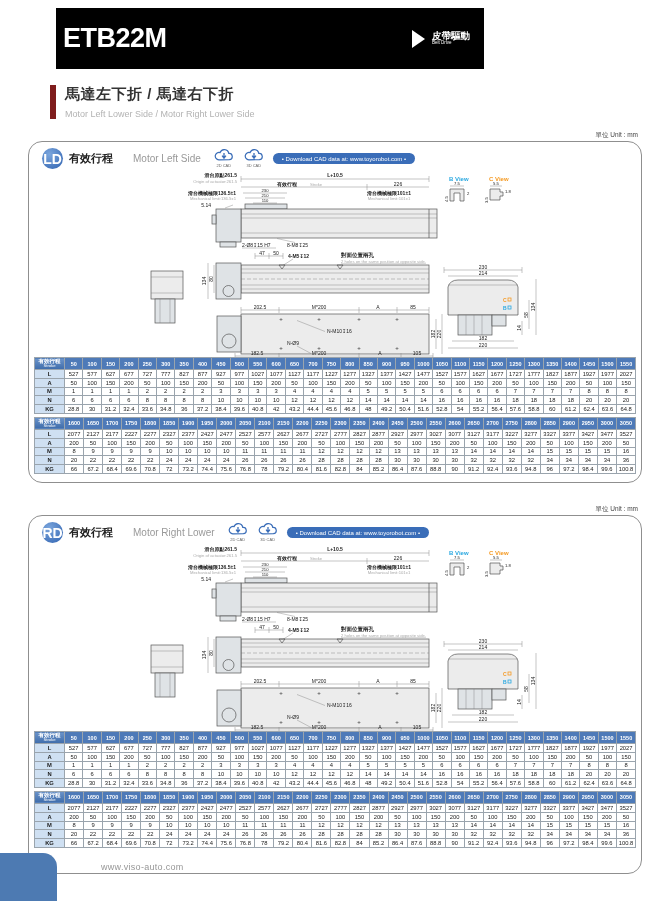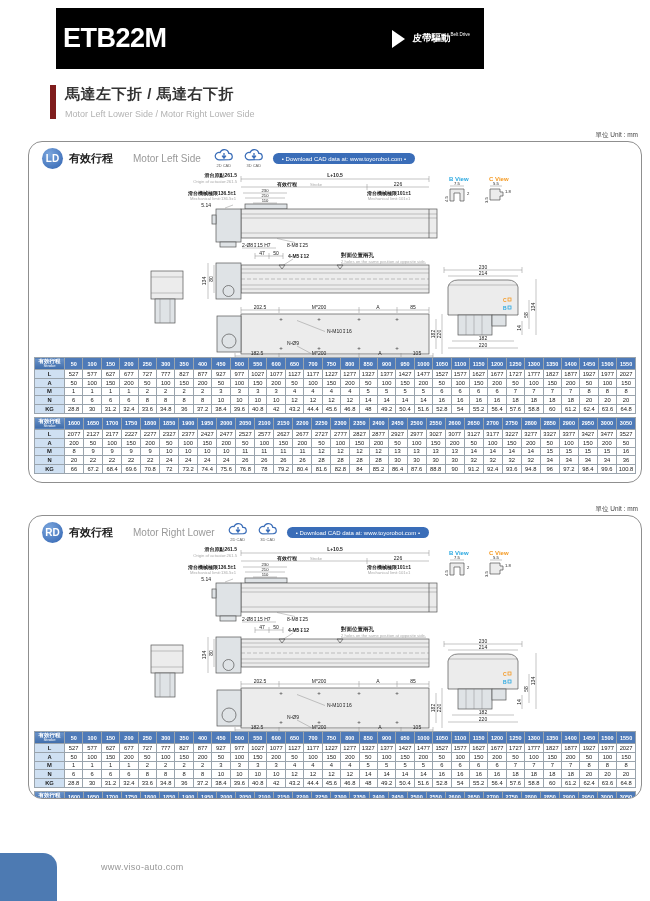--- a/index.html
+++ b/index.html
@@ -4,39 +4,39 @@
 <style>
   * { margin:0; padding:0; box-sizing:border-box; }
   html,body { width:650px; height:901px; background:#fff; font-family:"Liberation Sans", sans-serif; position:relative; overflow:hidden; }
 
   
   .banner { position:absolute; left:28px; top:8px; width:428px; height:61px; background:#000000; display:flex; align-items:center; padding-left:7px;margin-left:28px; }
   .banner .model { color:#fff; font-size:27px; font-weight:bold; letter-spacing:-0.5px; }
   .banner .axis  { color:#fff; font-size:20px; font-weight:bold; margin-left:9px; }
   .drive { margin-left:auto; margin-right:14px; display:flex; align-items:center; gap:7px; }
   .drive .tri { width:0; height:0; border-left:13px solid #fff; border-top:9px solid transparent; border-bottom:9px solid transparent; }
-  .drive .txt { display:flex; flex-direction:row; line-height:1.1; }
+  .drive .txt { display:flex; flex-direction:column; line-height:1.1; }
   .drive .zh { color:#fff; font-size:9.5px; font-weight:bold; }
   .drive .en { color:#fff; font-size:4.5px; }
 
   
   .section { position:absolute; left:50px; top:85px; border-left:6px solid #7f1d1d; padding-left:9px; }
   .section .zh { font-size:15px; font-weight:bold; color:#333; letter-spacing:0.5px; }
   .section .en { font-size:9px; color:#b3b3b3; margin-top:5px; }
 
   
   .unit { position:absolute; right:12px; font-size:6.5px; color:#444; }
   .unit-0 { top:131px; } .unit-1 { top:505px; }
 
   
   .panel { position:absolute; left:28px; width:614px; border:1px solid #8f8f8f; border-radius:14px; background:#fff; overflow:hidden; }
   .panel-0 { top:141px; height:342px; }
-  .panel-1 { top:515px; height:284px; }
+  .panel-1 { top:515px; height:359px; }
   .panel-header { display:flex; align-items:center; padding:7px 0 0 13px; height:26px; }
-  .badge { width:21px; height:21px; border-radius:50%; background:radial-gradient(circle at 35% 30%, #7ba6dd, #2f62b0); color:#fff; font-size:10px; font-weight:bold; display:flex; align-items:center; justify-content:center; flex:0 0 21px; }
+  .badge { width:21px; height:21px; border-radius:50%; background:radial-gradient(circle at 35% 30%, #7ba6dd, #2f62b0); color:#fff; font-size:14px; font-weight:bold; display:flex; align-items:center; justify-content:center; flex:0 0 21px; }
   .ptitle-zh { font-size:11px; font-weight:bold; color:#222; margin-left:6px; }
   .ptitle-en { font-size:10px; color:#999; margin-left:20px; }
   .cads { display:flex; gap:8px; margin-left:12px; }
   .cad { display:flex; flex-direction:column; align-items:center; cursor:pointer; }
   .cad svg { width:22px; height:13px; display:block; }
   .cad-label { font-size:4px; color:#666; margin-top:1px; }
   .pill { margin-left:8px; background:#3a6db8; color:#fff; font-size:6px; padding:2.5px 9px; border-radius:9px; white-space:nowrap; }
   .pill::before { content:"• "; } .pill::after { content:" •"; }
 
   .drawing { display:block; width:612px; height:188px; margin-top:1px; }

